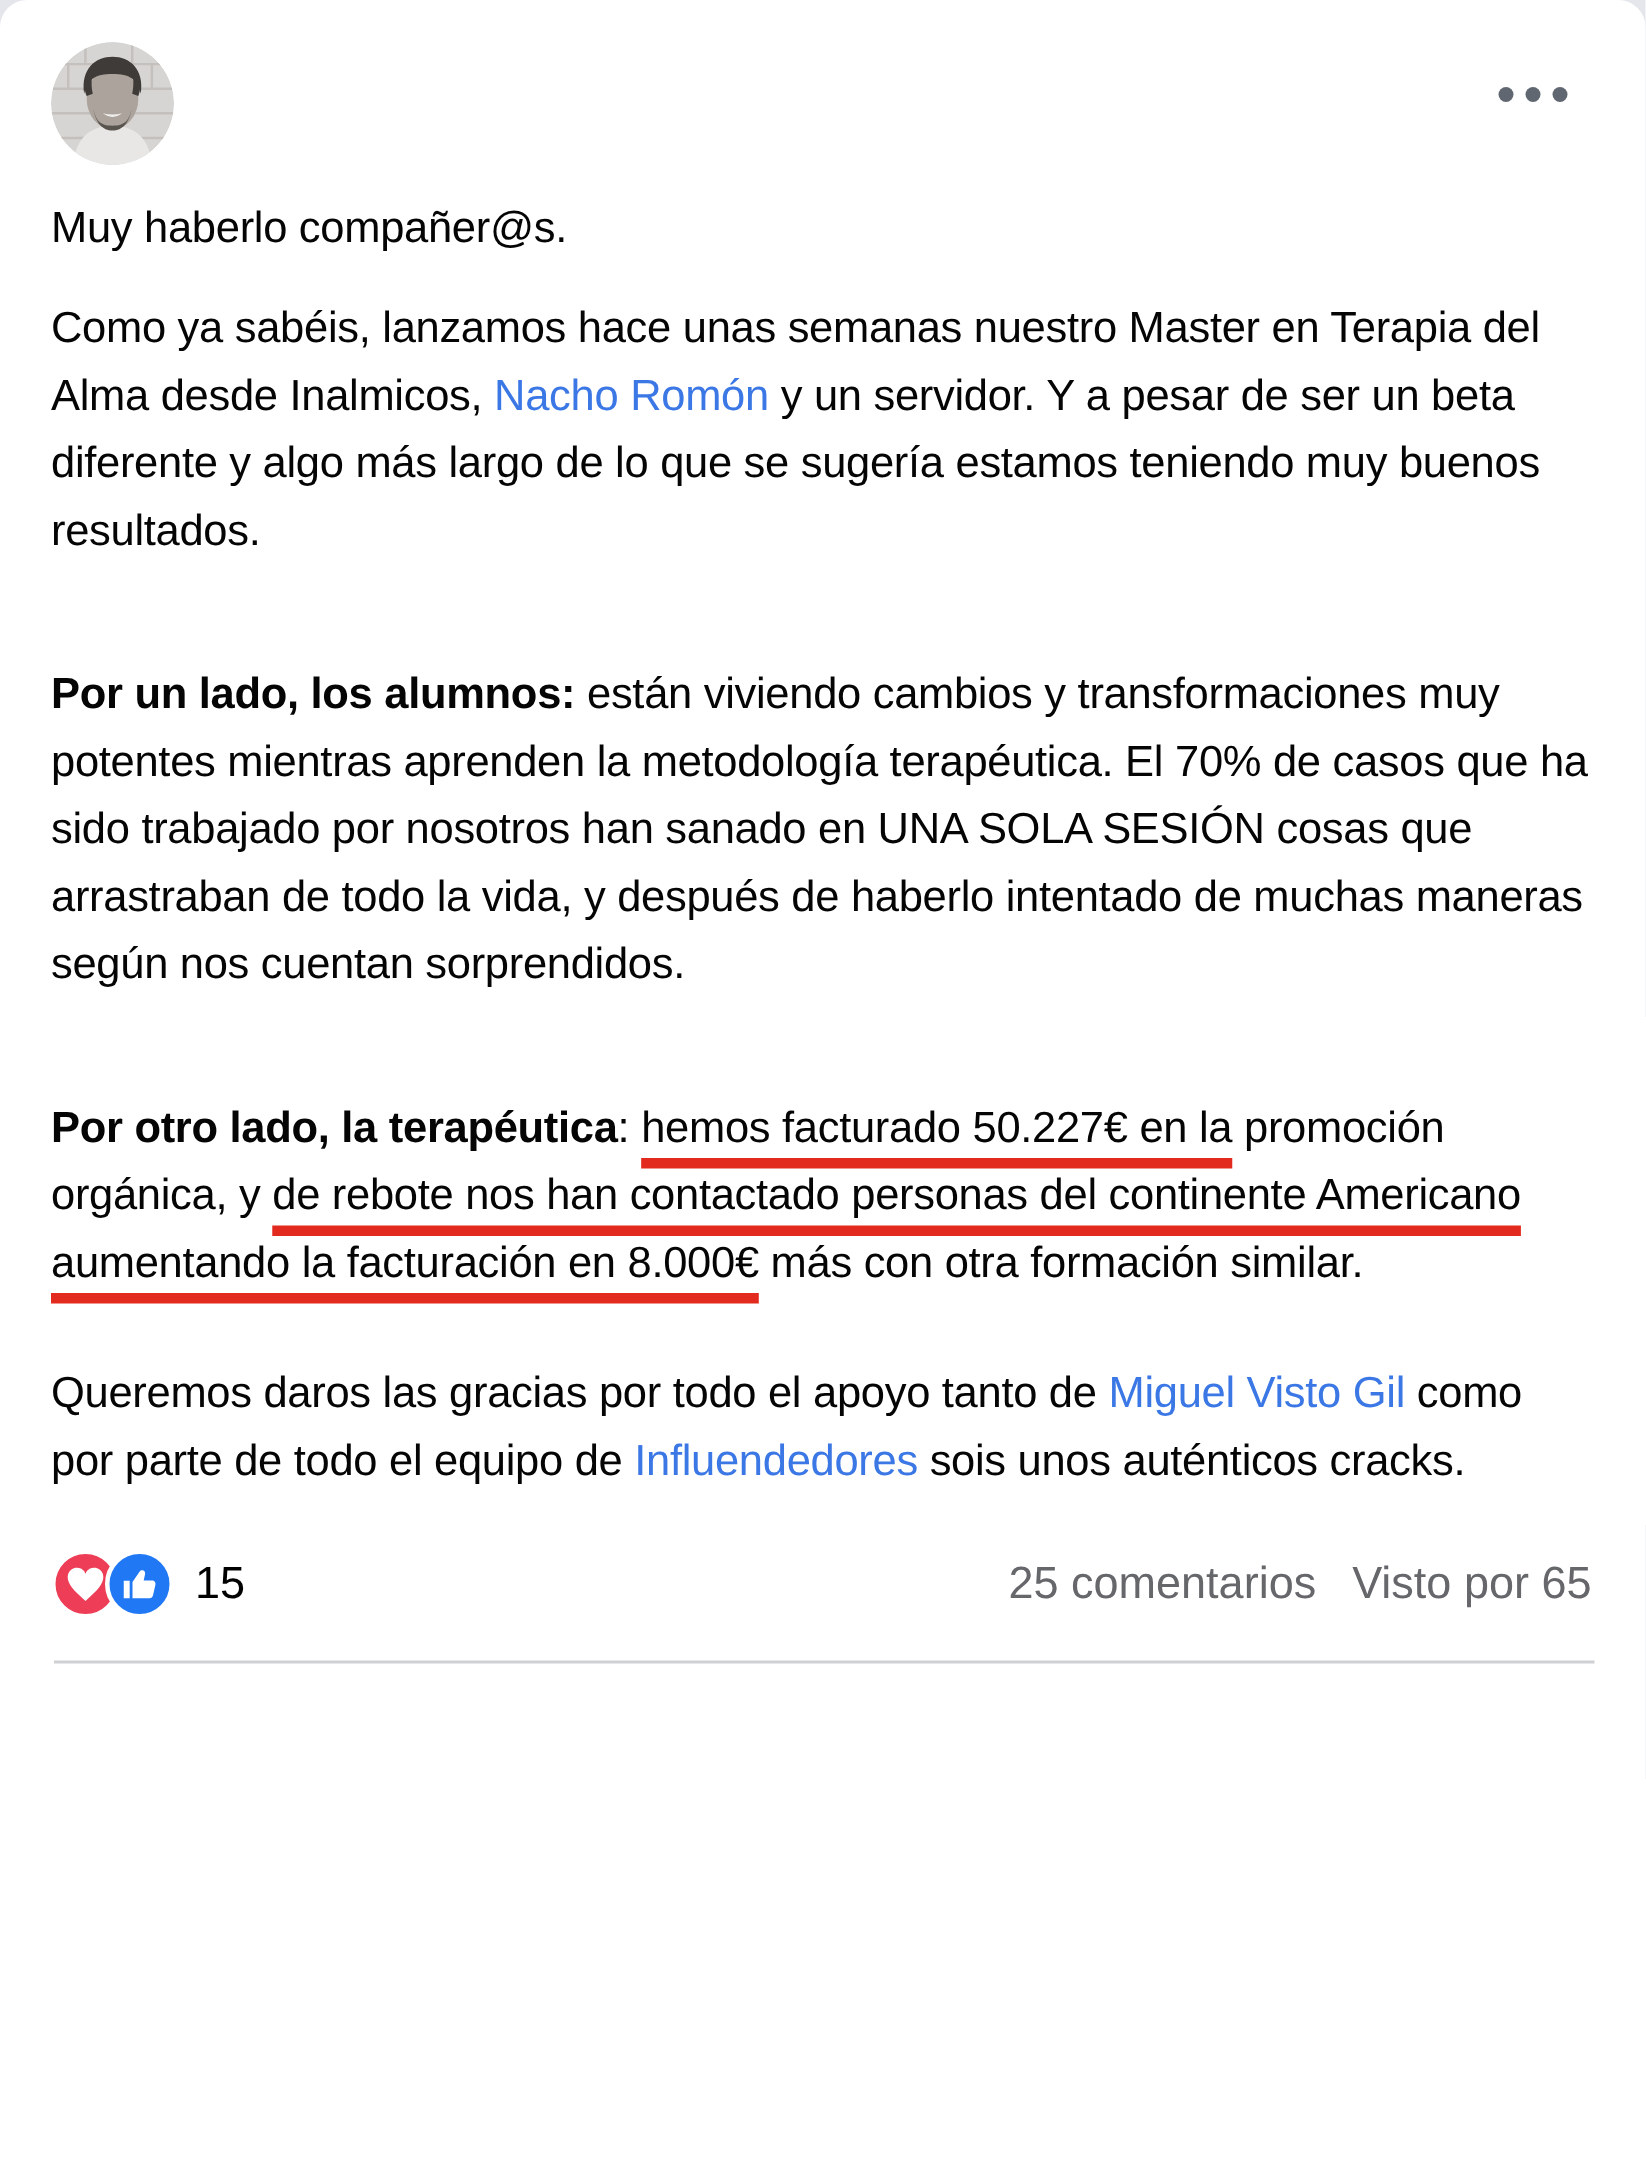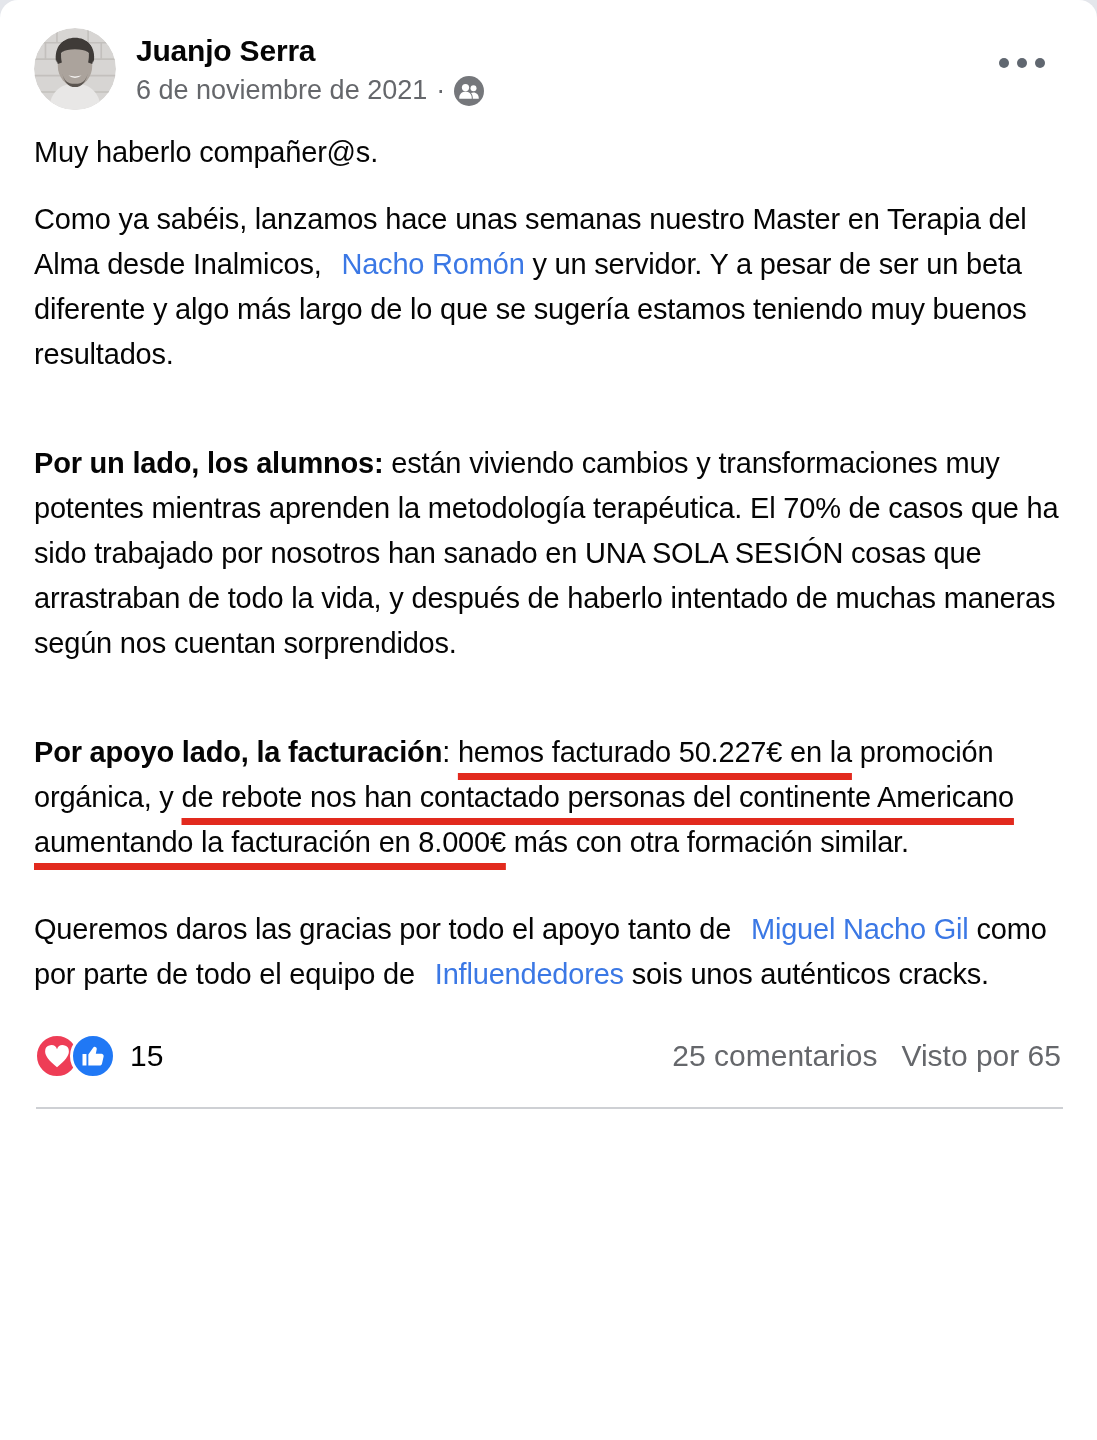--- a/index.html
+++ b/index.html
@@ -46,21 +46,21 @@
   
   .body {
     padding: 12px 36px 0 34px;
     font-size: 29px; line-height: 45px;
     color: #050505; letter-spacing: -0.2px;
   }
   .para { margin-bottom: 22px; }
   .gap-lg { margin-bottom: 64px; }
   .gap-md { margin-bottom: 42px; }
   .b { font-weight: 700; text-align: center; }
-  .lnk { color: #3b78e5; cursor: pointer; margin-left: 12px; }
+  .lnk { color: #3b78e5; cursor: pointer; }
   .rl {
     text-decoration-line: underline;
     text-decoration-color: #e22a1e;
     text-decoration-thickness: 7px;
     text-underline-offset: 11px;
     text-decoration-skip-ink: none;
   }
   
   .footer {
     margin-top: 36px;
@@ -113,54 +113,38 @@
           <path d="M18 100 C20 76 34 68 50 68 C66 68 80 76 82 100 Z" fill="#e8e7e6"></path>
           <ellipse cx="50" cy="46" rx="21" ry="25" fill="#aba39c"></ellipse>
           <path d="M27 42 C24 22 36 12 50 12 C64 12 76 22 73 42 C70 30 64 26 50 26 C36 26 30 30 27 42 Z" fill="#3f3b38"></path>
           <path d="M29 44 c-4-10 0-24 8-28 -4 8-5 18-3 26 z" fill="#3f3b38"></path>
           <path d="M71 44 c4-10 0-24 -8-28 4 8 5 18 3 26 z" fill="#3f3b38"></path>
           <path d="M34 52 C36 66 42 72 50 72 C58 72 64 66 66 52 C64 64 60 68 50 68 C40 68 36 64 34 52 Z" fill="#5a544f"></path>
           <path d="M42 58 Q50 64 58 58 Q50 60 42 58 Z" fill="#f2f0ee"></path>
         </g>
       </svg>
     </div>
-    <div class="hmeta">
-      <div class="author">Juanjo Serra</div>
-      <div class="daterow">
-        <span>6 de noviembre de 2021</span>
-        <span>·</span>
-        <span class="privacy">
-          <svg width="30" height="30" viewBox="0 0 24 24">
-            <circle cx="12" cy="12" r="12" fill="#75777b"></circle>
-            <circle cx="9.2" cy="9.2" r="2.9" fill="#ffffff"></circle>
-            <circle cx="15.6" cy="9.8" r="2.4" fill="#ffffff"></circle>
-            <path d="M4.2 17.4c0-2.8 2.2-5 5-5s5 2.2 5 5v0.8H4.2z" fill="#ffffff"></path>
-            <path d="M15 18.2v-0.8c0-1.5-0.5-2.8-1.4-3.8 0.6-0.3 1.3-0.5 2-0.5 2.3 0 4.2 1.9 4.2 4.2v0.9z" fill="#ffffff"></path>
-          </svg>
-        </span>
-      </div>
-    </div>
     <div class="menu" aria-label="menu">
       <span class="dot"></span>
       <span class="dot"></span>
       <span class="dot"></span>
     </div>
   </div>
 
   <div class="body">
     <p class="para"><span>Muy haberlo compañer@s.</span></p>
 
     <p class="para gap-lg"><span>Como ya sabéis, lanzamos hace unas semanas nuestro Master en Terapia del Alma desde Inalmicos, </span><span class="lnk">Nacho Romón</span><span> y un servidor. Y a pesar de ser un beta diferente y algo más largo de lo que se sugería estamos teniendo muy buenos resultados.</span></p>
 
     <p class="para gap-lg"><span class="b">Por un lado, los alumnos:</span><span> están viviendo cambios y transformaciones muy potentes mientras aprenden la metodología terapéutica. El 70% de casos que ha sido trabajado por nosotros han sanado en UNA SOLA SESIÓN cosas que arrastraban de todo la vida, y después de haberlo intentado de muchas maneras según nos cuentan sorprendidos.</span></p>
 
-    <p class="para gap-md"><span class="b">Por apoyo lado, la facturación</span><span>: </span><span class="rl">hemos facturado 50.227€ en la</span><span> promoción orgánica, y </span><span class="rl">de rebote nos han contactado personas del continente Americano aumentando la facturación en 8.000€</span><span> más con otra formación similar.</span></p>
+    <p class="para gap-md"><span class="b">Por otro lado, la terapéutica</span><span>: </span><span class="rl">hemos facturado 50.227€ en la</span><span> promoción orgánica, y </span><span class="rl">de rebote nos han contactado personas del continente Americano aumentando la facturación en 8.000€</span><span> más con otra formación similar.</span></p>
 
 
-    <p class="para"><span>Queremos daros las gracias por todo el apoyo tanto de </span><span class="lnk">Miguel Nacho Gil</span><span> como por parte de todo el equipo de </span><span class="lnk">Influendedores</span><span> sois unos auténticos cracks.</span></p>
+    <p class="para"><span>Queremos daros las gracias por todo el apoyo tanto de </span><span class="lnk">Miguel Visto Gil</span><span> como por parte de todo el equipo de </span><span class="lnk">Influendedores</span><span> sois unos auténticos cracks.</span></p>
 
   </div>
 
   <div class="footer">
     <div class="reactions">
       <span class="ricon love">
         <svg width="30" height="30" viewBox="0 0 24 24">
           <path d="M12 21 C5.4 15.4 2.5 11.8 2.5 8.3 a4.9 4.9 0 0 1 9.5-1.8 a4.9 4.9 0 0 1 9.5 1.8 c0 3.5-2.9 7.1-9.5 12.7 z" fill="#ffffff"></path>
         </svg>
       </span>

